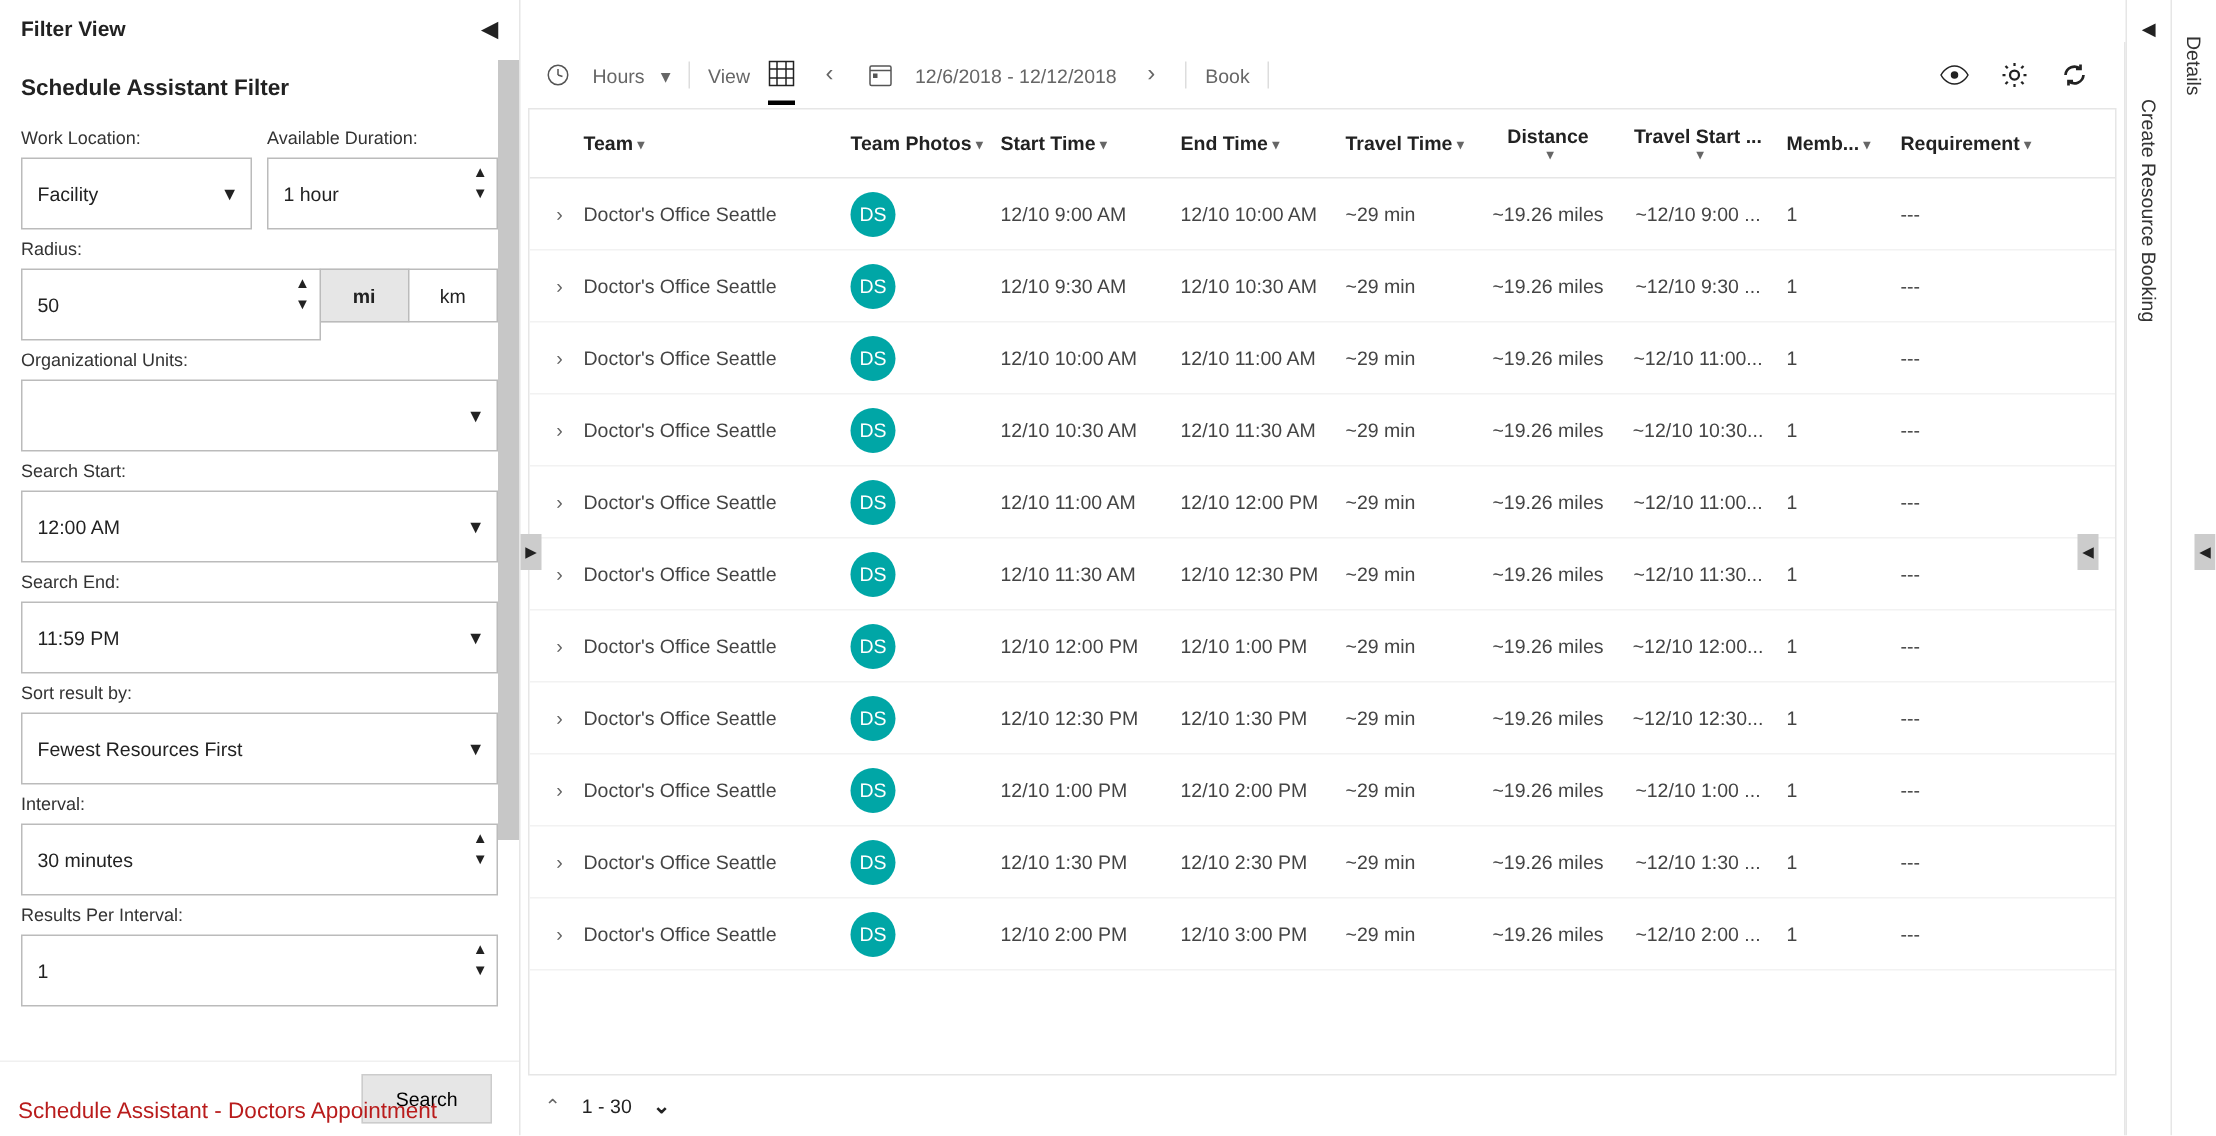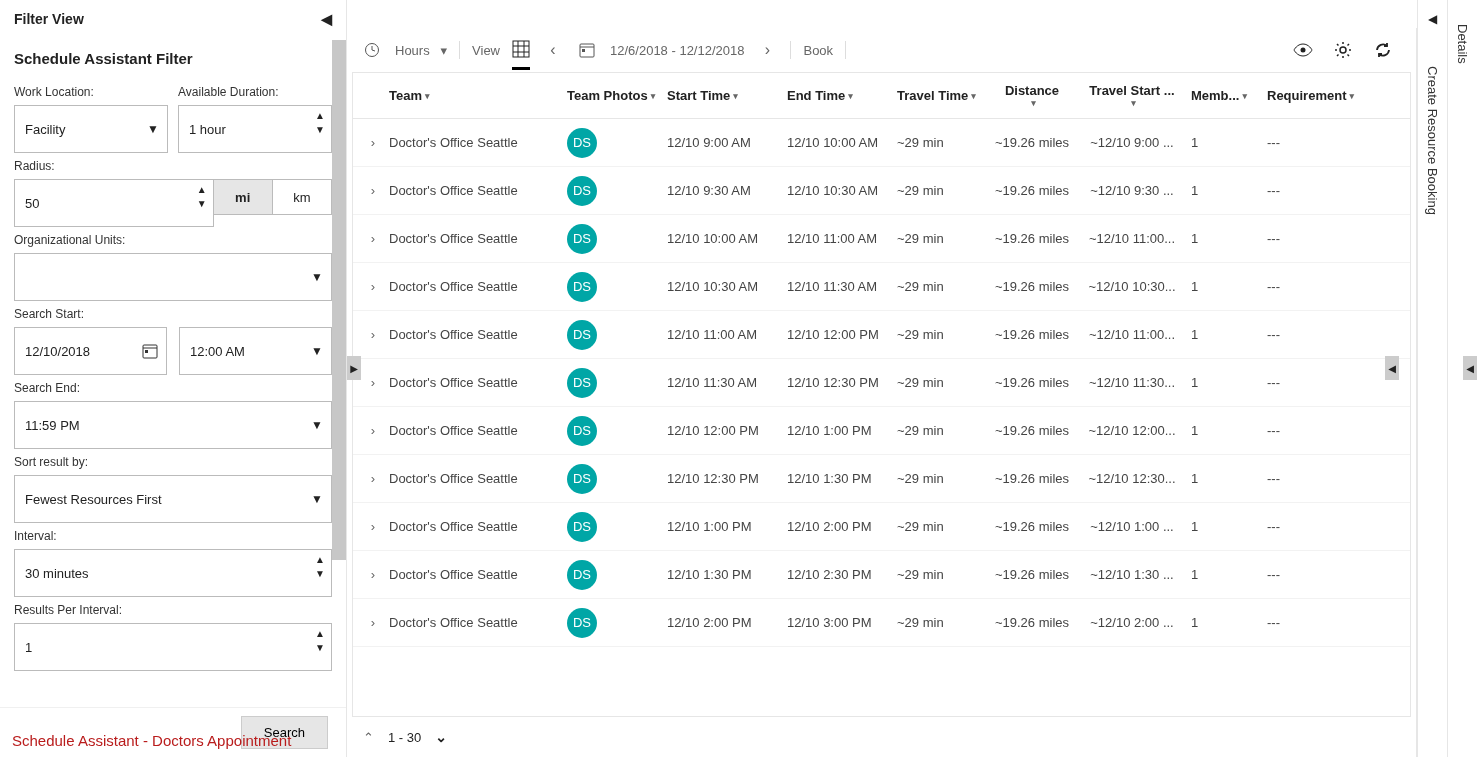--- a/index.html
+++ b/index.html
@@ -125,30 +125,20 @@
         </div>
 
         <div class="form-label">Organizational Units:</div>
         <div class="control">
           <span></span>
           <span class="caret-down">▼</span>
         </div>
 
         <div class="form-label">Search Start:</div>
         <div class="search-row">
-          <div class="control date">
-            <span>12/10/2018</span>
-            <span class="cal-icon">
-              <svg width="16" height="16" viewBox="0 0 16 16">
-                  <rect x="1" y="2" width="14" height="13" rx="1" fill="none" stroke="#333"></rect>
-                  <line x1="1" y1="5" x2="15" y2="5" stroke="#333"></line>
-                  <rect x="3" y="7" width="3" height="3" fill="#333"></rect>
-                </svg>
-            </span>
-          </div>
           <div class="control time">
             <span>12:00 AM</span>
             <span class="caret-down">▼</span>
           </div>
         </div>
 
         <div class="form-label">Search End:</div>
         <div class="search-row">
           <div class="control time">
             <span>11:59 PM</span>

